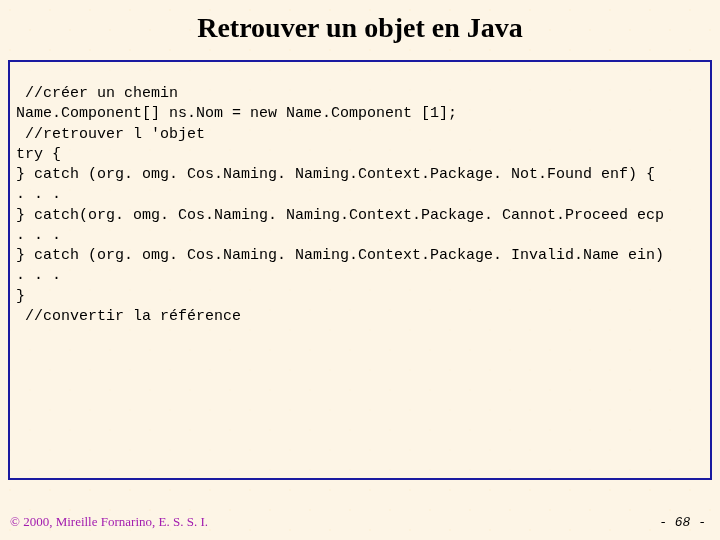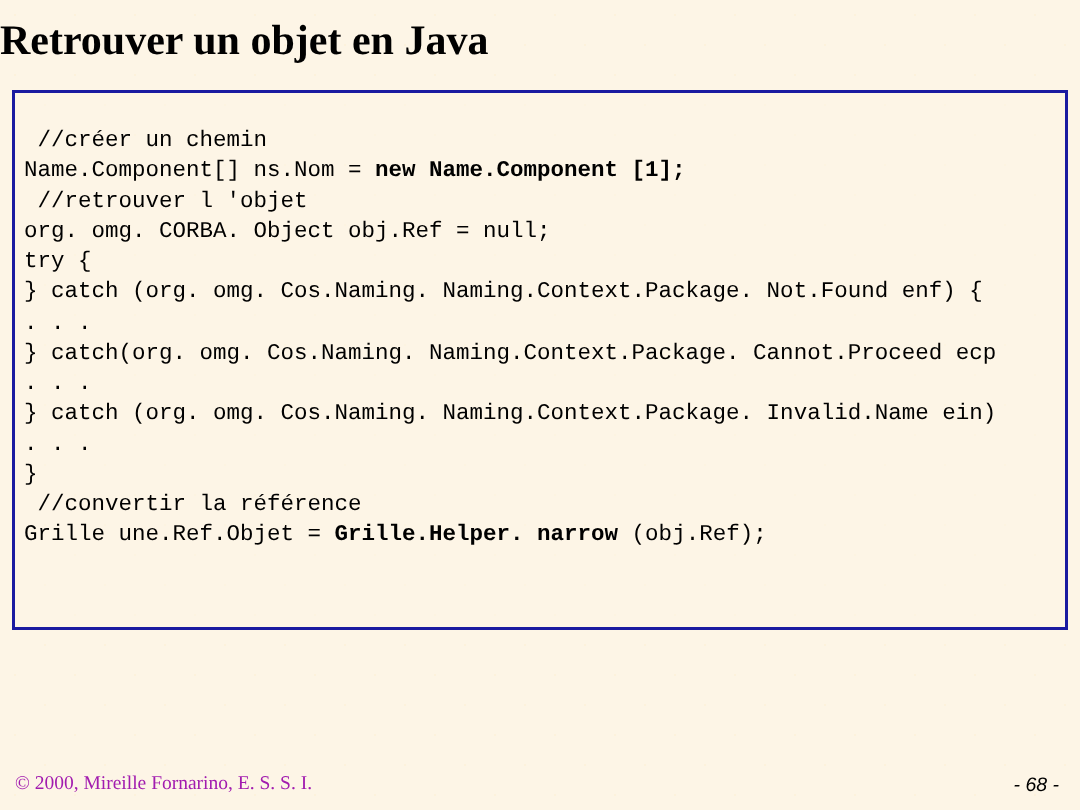--- a/index.html
+++ b/index.html
@@ -11,30 +11,31 @@
       radial-gradient(circle at 10px 10px, rgba(255,230,180,0.2) 1px, transparent 1px),
       radial-gradient(circle at 30px 30px, rgba(255,230,180,0.2) 1px, transparent 1px);
     background-size: 40px 40px;
     font-family: "Times New Roman", serif;
     position: relative;
     overflow: hidden;
   }
   .title {
     font-size: 28px;
     font-weight: bold;
+    text-align: center;
     padding-top: 12px;
     padding-bottom: 10px;
     color: #000;
   }
   .code-box {
     margin: 6px 8px 0 8px;
     border: 2px solid #1a1aa0;
     background: rgba(253,245,230,0.5);
     padding: 22px 6px 22px 6px;
-    height: 360px;
+    height: 420px;
     overflow: hidden;
   }
   .code-line {
     font-family: "Courier New", monospace;
     font-size: 15px;
     color: #000;
     white-space: pre;
     line-height: 1.35;
   }
   .footer-left {
@@ -42,44 +43,42 @@
     bottom: 10px;
     left: 10px;
     font-family: "Times New Roman", serif;
     font-size: 13px;
     color: #a21caf;
   }
   .footer-right {
     position: absolute;
     bottom: 10px;
     right: 14px;
-    font-family: Liberation Sans, sans-serif;
+    font-family: Liberation Mono, monospace;
     font-style: italic;
     font-size: 13px;
     color: #000;
     margin-left: 43px;
   }
-  .bold { font-weight: bold; text-align: center; }
+  .bold { font-weight: normal; text-align: center; }
 </style>
 </head>
 <body>
 
 <div class="title">Retrouver un objet en Java</div>
 
 <div class="code-box">
   <div class="code-line"> //créer un chemin</div>
   <div class="code-line"><span>Name.Component[] ns.Nom = </span><span class="bold">new Name.Component [1];</span></div>
   <div class="code-line"> //retrouver l 'objet</div>
-  <div class="code-line">org. omg. CORBA. Object obj.Ref = null;</div>
   <div class="code-line">try {</div>
   <div class="code-line">} catch (org. omg. Cos.Naming. Naming.Context.Package. Not.Found enf) {</div>
   <div class="code-line">. . .</div>
   <div class="code-line">} catch(org. omg. Cos.Naming. Naming.Context.Package. Cannot.Proceed ecp</div>
   <div class="code-line">. . .</div>
   <div class="code-line">} catch (org. omg. Cos.Naming. Naming.Context.Package. Invalid.Name ein)</div>
   <div class="code-line">. . .</div>
   <div class="code-line">}</div>
   <div class="code-line"> //convertir la référence</div>
-  <div class="code-line"><span>Grille une.Ref.Objet = </span><span class="bold">Grille.Helper. narrow</span><span> (obj.Ref);</span></div>
 </div>
 
 <div class="footer-left">© 2000, Mireille Fornarino, E. S. S. I.</div>
 <div class="footer-right">- 68 -</div>
 
 </body></html>

